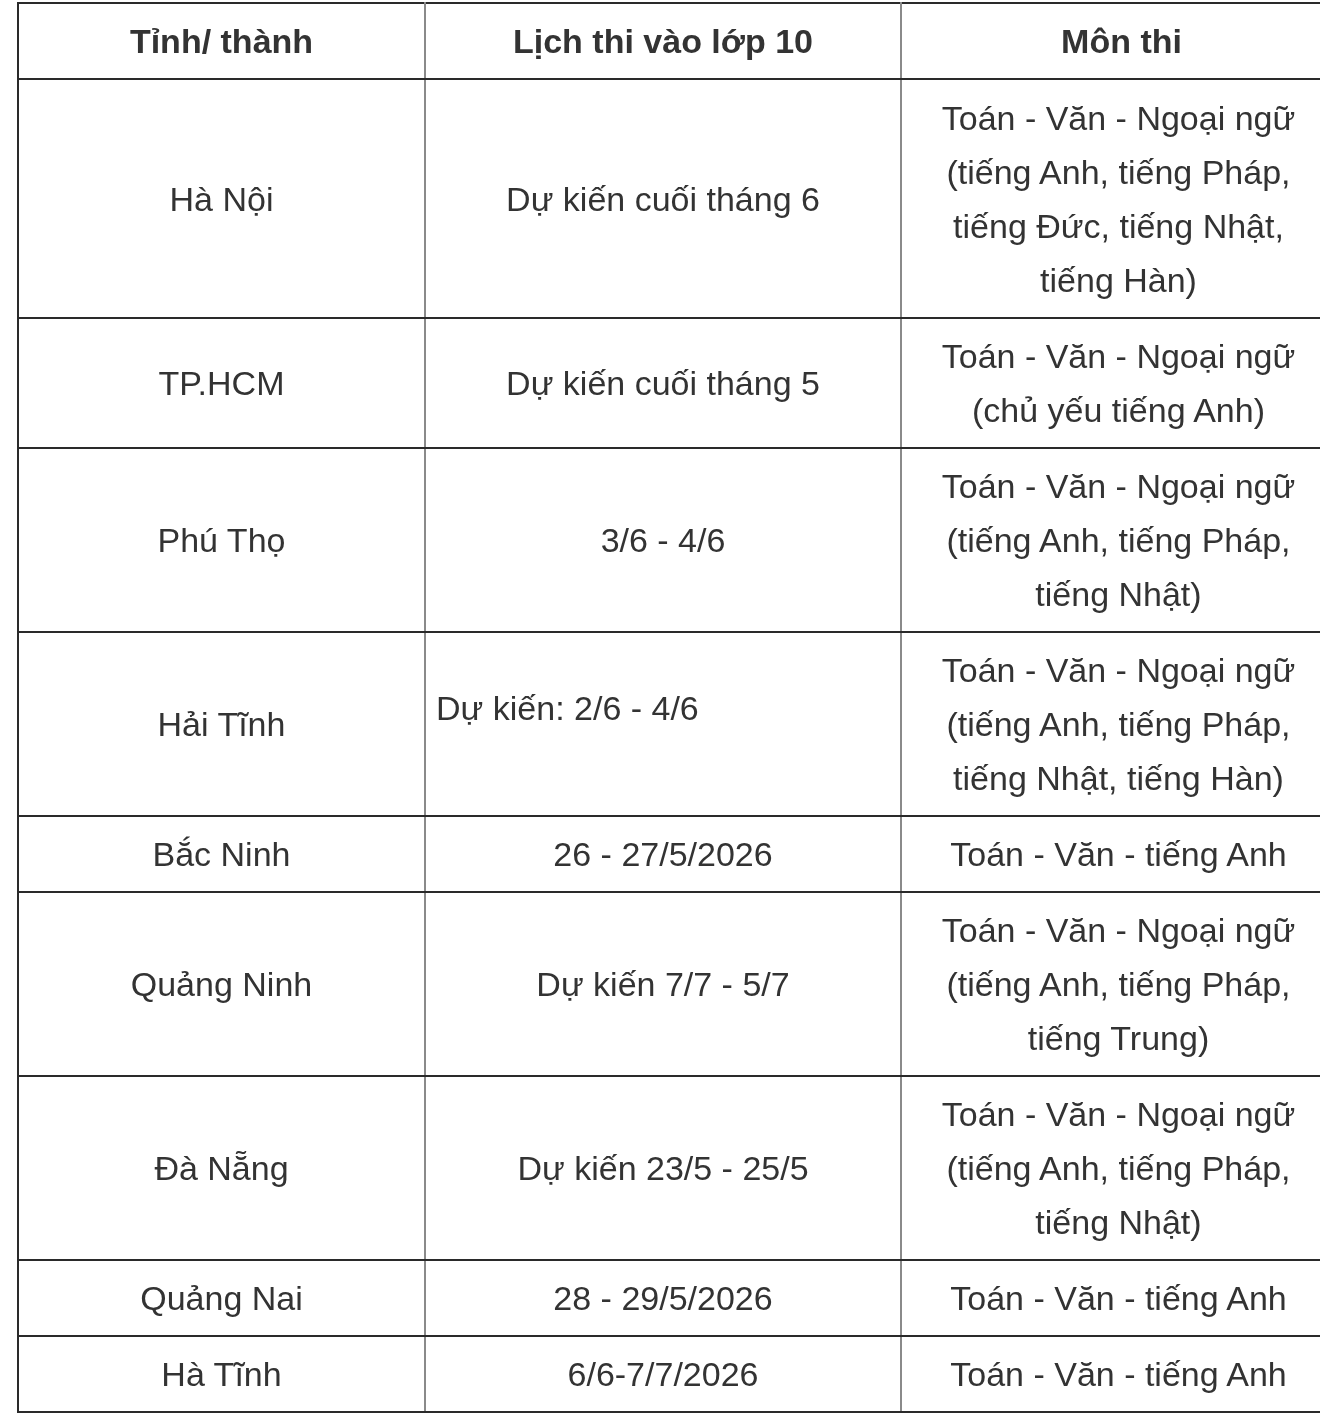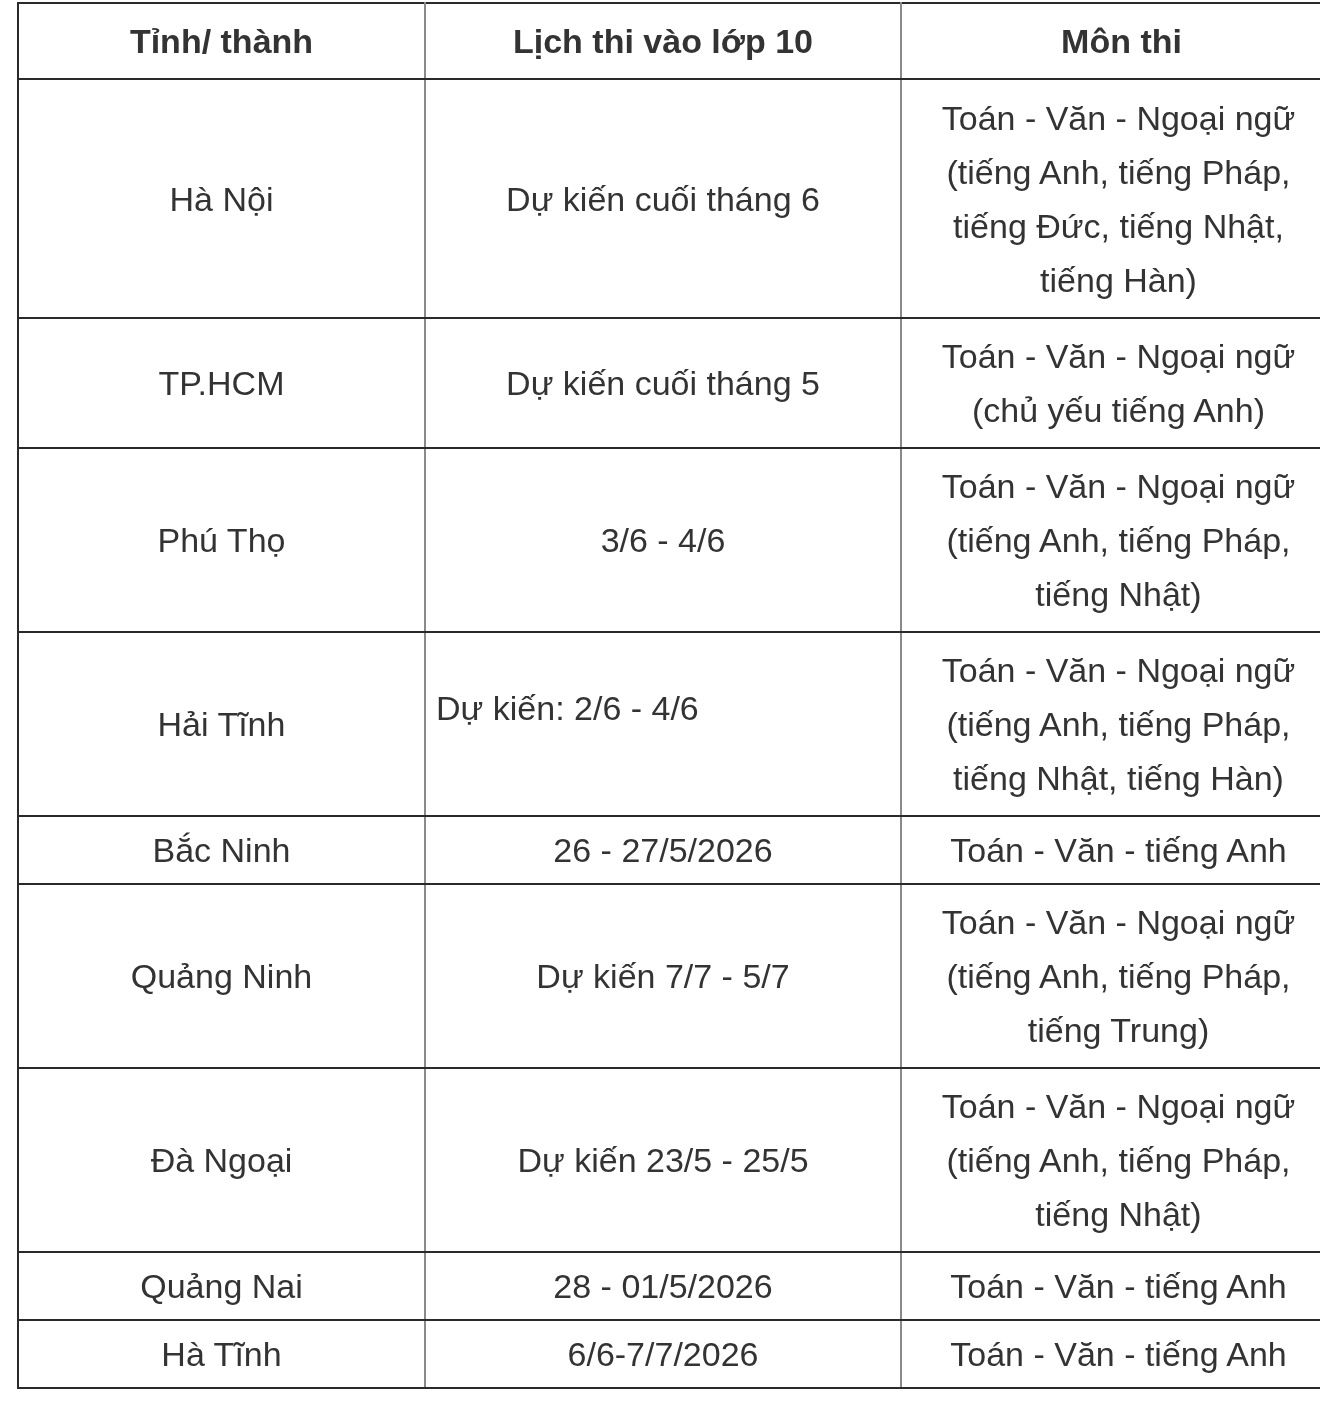--- a/index.html
+++ b/index.html
@@ -45,21 +45,21 @@
       height: 76px;
       color: #333333;
     }
     .schedule-table td { color: #333333; }
     .schedule-table td.subjects { padding: 0 20px; }
     .schedule-table td.left-top {
       text-align: left;
       vertical-align: top;
       padding: 48px 14px 0 10px;
     }
-    tr.h76 td { height: 68px; }
+    tr.h76 td { height: 76px; }
     tr.h130 td { height: 130px; }
     tr.h184 td { height: 184px; }
     tr.h239 td { height: 239px; }
   </style>
 </head>
 <body>
 
 <table class="schedule-table">
   <colgroup>
     <col class="c1">
@@ -98,27 +98,27 @@
       <td>Bắc Ninh</td>
       <td>26 - 27/5/2026</td>
       <td class="subjects">Toán - Văn - tiếng Anh</td>
     </tr>
     <tr class="h184">
       <td>Quảng Ninh</td>
       <td>Dự kiến 7/7 - 5/7</td>
       <td class="subjects">Toán - Văn - Ngoại ngữ (tiếng Anh, tiếng Pháp, tiếng Trung)</td>
     </tr>
     <tr class="h184">
-      <td>Đà Ngoại</td>
+      <td>Đà Nẵng</td>
       <td>Dự kiến 23/5 - 25/5</td>
       <td class="subjects">Toán - Văn - Ngoại ngữ (tiếng Anh, tiếng Pháp, tiếng Nhật)</td>
     </tr>
     <tr class="h76">
       <td>Quảng Nai</td>
-      <td>28 - 01/5/2026</td>
+      <td>28 - 29/5/2026</td>
       <td class="subjects">Toán - Văn - tiếng Anh</td>
     </tr>
     <tr class="h76">
       <td>Hà Tĩnh</td>
       <td>6/6-7/7/2026</td>
       <td class="subjects">Toán - Văn - tiếng Anh</td>
     </tr>
   </tbody>
 </table>
 

